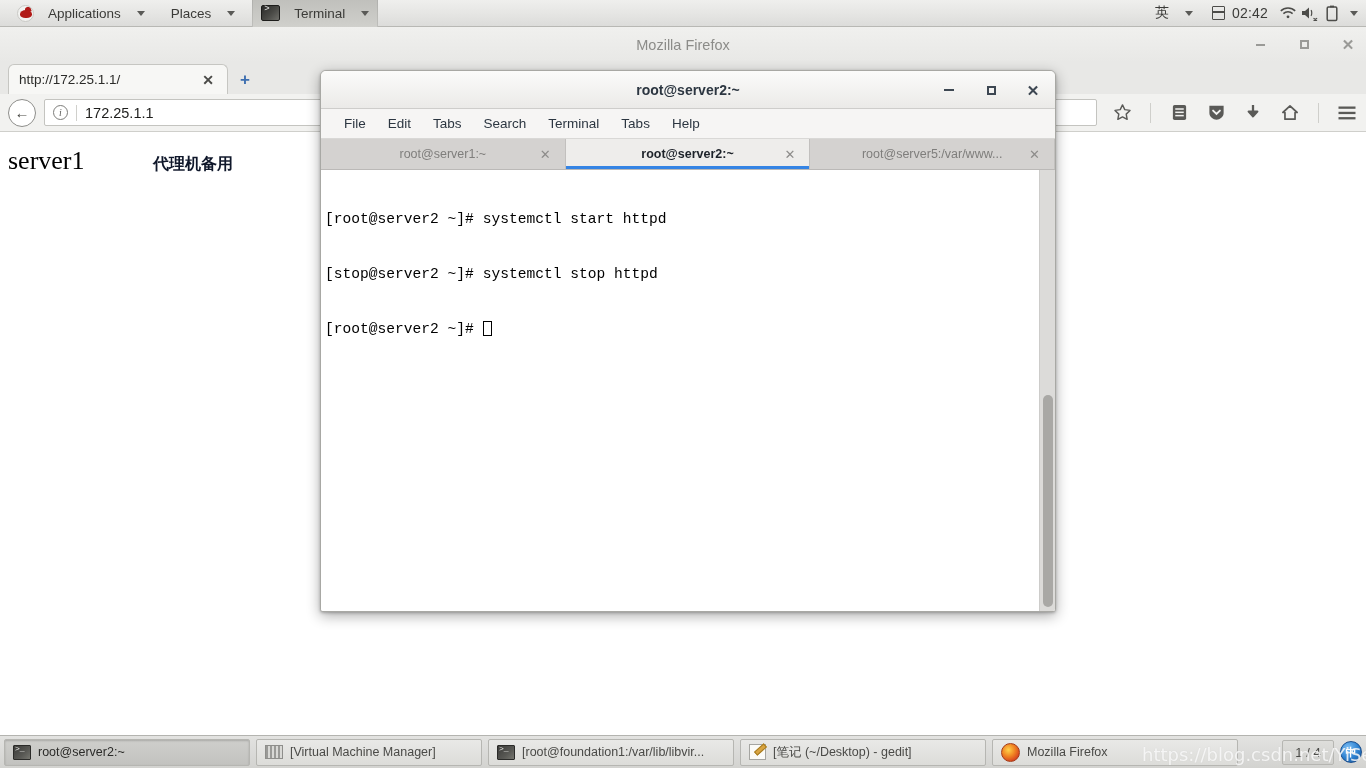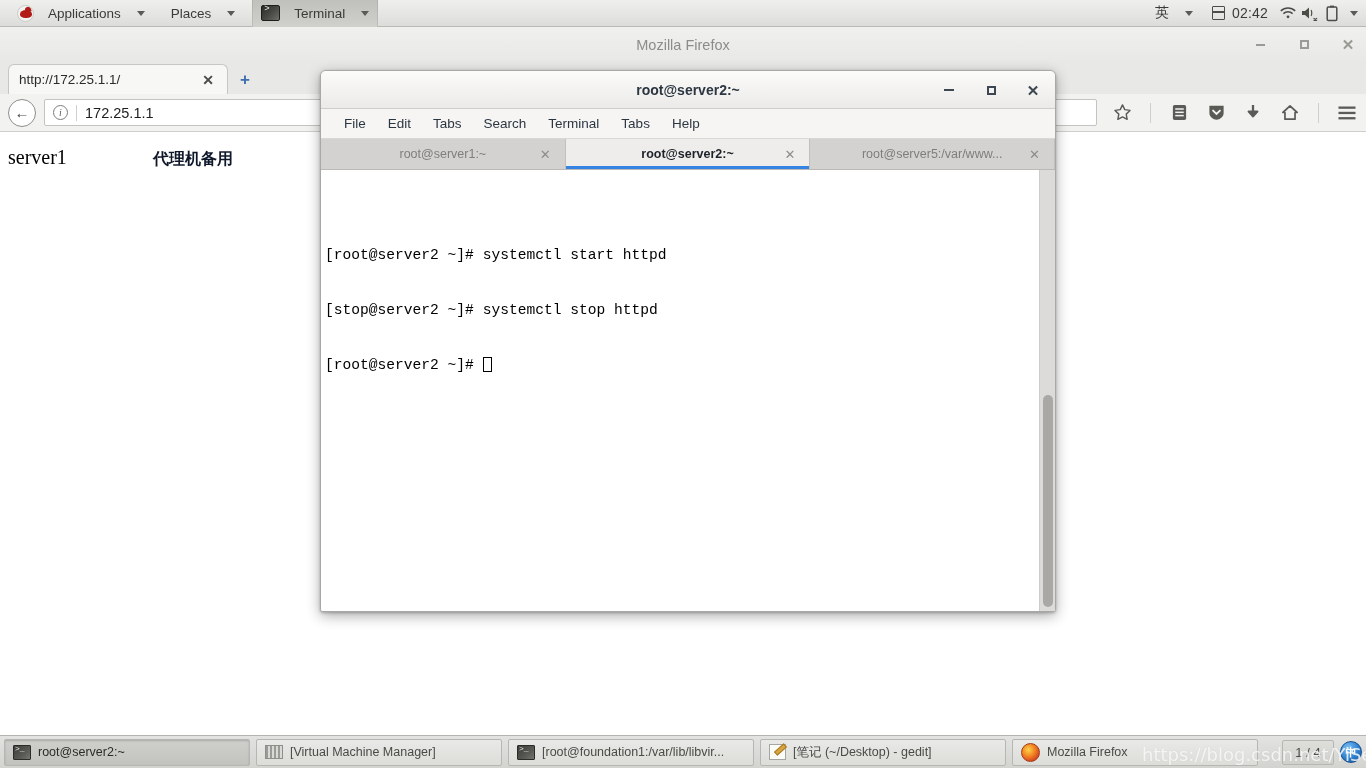--- a/index.html
+++ b/index.html
@@ -166,21 +166,21 @@
   .tb-icon { width: 22px; height: 22px; display: flex; align-items: center; justify-content: center; }
   .tb-sep { width: 1px; height: 20px; background: #cfcfcb; margin: 0 2px; }
 
   #ff-content {
     position: relative; background: #ffffff;
     height: 603px; padding: 14px 0 0 8px;
   }
   #page-heading-row { display: flex; align-items: baseline; }
   #page-server-name {
     font-family: "Liberation Serif", serif;
-    font-size: 20px; color: #000000;
+    font-size: 26px; color: #000000;
     width: 145px;
   }
   #page-red-text {
     font-family: "DejaVu Sans", sans-serif;
     font-size: 16px; font-weight: bold; color: #0f172a;
   }
 
   
   #terminal-window {
     position: absolute; left: 320px; top: 70px;
@@ -249,21 +249,20 @@
     background: #ffffff;
     display: flex;
   }
   #term-screen {
     flex: 1; padding: 4px 0 0 4px;
     font-family: "Liberation Mono", "DejaVu Sans Mono", monospace;
     font-size: 14.6px; line-height: 18.2px;
     color: #000000;
     white-space: pre;
     overflow: hidden;
-    margin-top: 36px;
   }
   .term-line { height: 18.2px; }
   .cursor-block {
     display: inline-block; width: 9px; height: 15px;
     border: 1.3px solid #000000; vertical-align: -3px;
   }
   #term-scrollbar {
     width: 16px; flex: none;
     background: #dcdbd9;
     border-left: 1px solid #cdccca;
@@ -533,21 +532,21 @@
       <div id="term-scroll-thumb"></div>
     </div>
   </div>
 </div>
 
 <div id="taskbar">
   <div class="task-btn active" style="width:246px;">
     <span class="tb-term-icon"></span>
     <span class="task-label">root@server2:~</span>
   </div>
-  <div class="task-btn" style="width:246px;">
+  <div class="task-btn" style="width:226px;">
     <span class="tb-vmm-icon"></span>
     <span class="task-label">[Virtual Machine Manager]</span>
   </div>
   <div class="task-btn" style="width:246px;">
     <span class="tb-term-icon"></span>
     <span class="task-label">[root@foundation1:/var/lib/libvir...</span>
   </div>
   <div class="task-btn" style="width:246px;">
     <span class="tb-gedit-icon"></span>
     <span class="task-label">[笔记 (~/Desktop) - gedit]</span>

